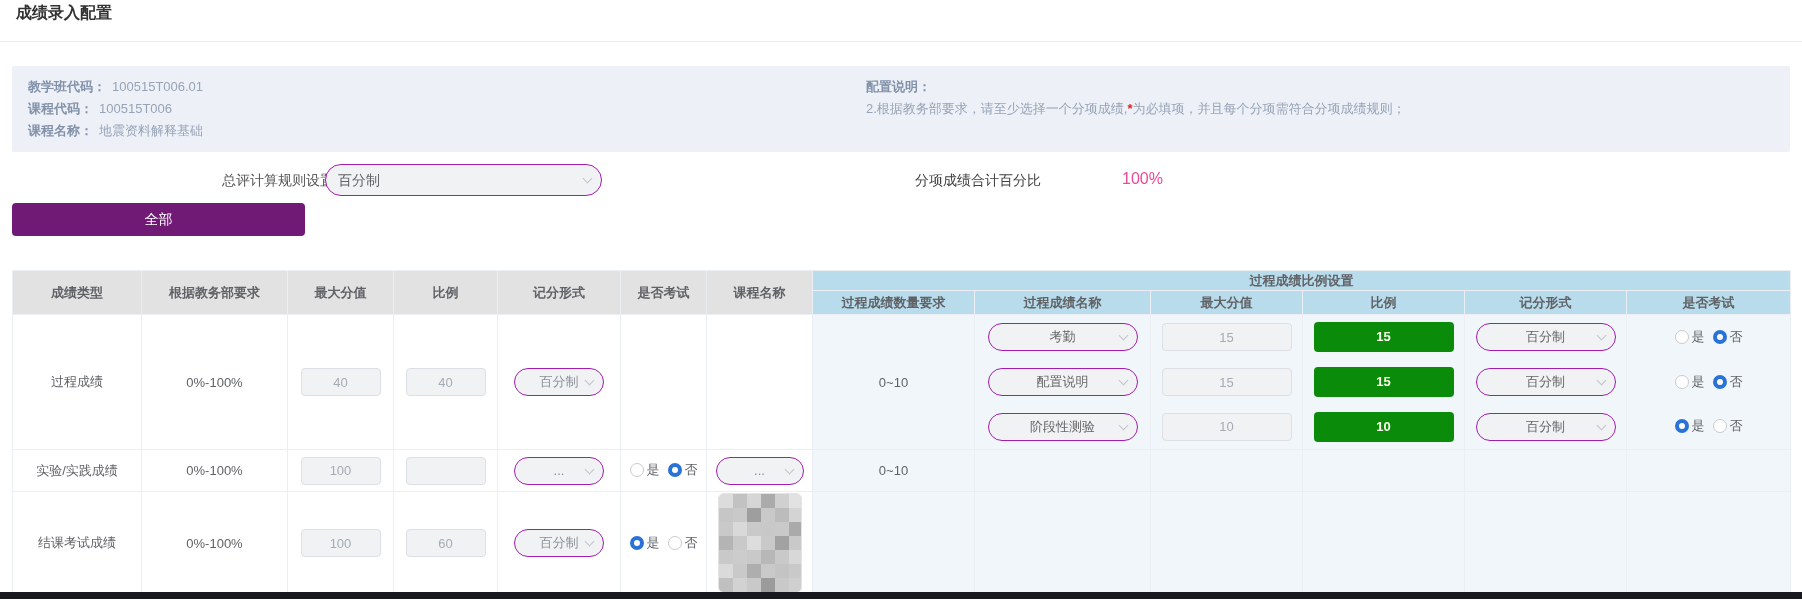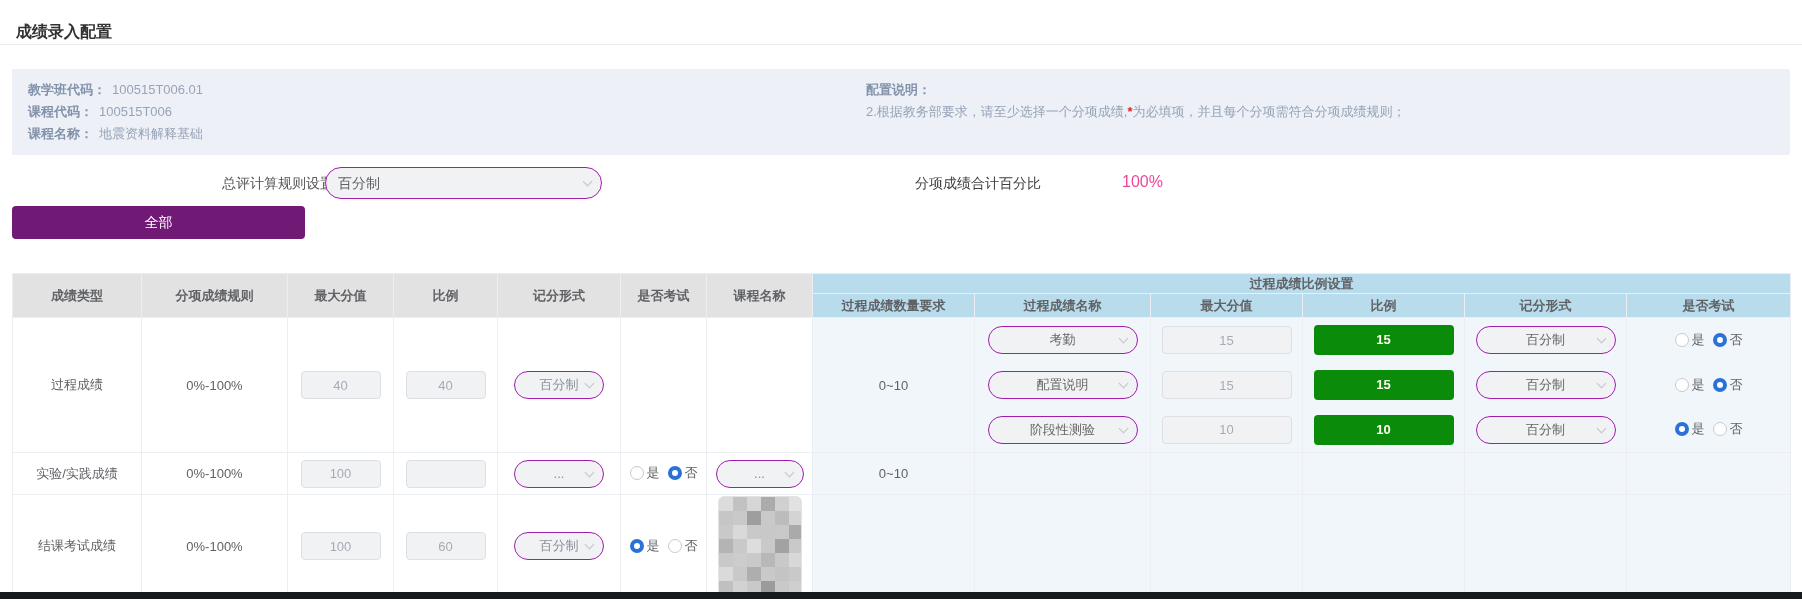--- a/index.html
+++ b/index.html
@@ -1,19 +1,19 @@
 <!DOCTYPE html>
 <html><head>
 <meta charset="utf-8">
 <style>
   * { margin:0; padding:0; box-sizing:border-box; }
   body { font-family:"Liberation Sans","DejaVu Sans",sans-serif; background:#fff; }
   .page { position:relative; width:1802px; height:603px; background:#fff; overflow:hidden; }
 
-  .title-bar { height:42px; padding:22px 16px; border-bottom:1px solid #e9e9e9; }
+  .title-bar { height:42px; padding:3px 16px; border-bottom:1px solid #e9e9e9; }
   .title-bar h1 { font-size:16px; color:#333; font-weight:bold; }
 
   .info-panel { margin:24px 12px 0 12px; background:#edf1f7; border-radius:2px;
                 padding:10px 16px; display:flex; min-height:80px; }
   .info-left { width:838px; }
   .info-right { flex:1; }
   .info-line { font-size:13px; line-height:22px; color:#97a3b7; }
   .info-label { font-weight:bold; color:#8292aa; margin-right:6px; }
   .red-star { color:#e02020; font-weight:bold; }
 
@@ -119,21 +119,21 @@
         <col style="width:162px">
       <col style="width:176px">
         <col style="width:152px">
         <col style="width:162px">
         <col style="width:162px">
       <col style="width:164px">
     </colgroup>
     <thead>
       <tr class="h1">
         <th class="gray" rowspan="2">成绩类型</th>
-        <th class="gray" rowspan="2">分项成绩规则</th>
+        <th class="gray" rowspan="2">根据教务部要求</th>
         <th class="gray" rowspan="2">最大分值</th>
         <th class="gray" rowspan="2">比例</th>
         <th class="gray" rowspan="2">记分形式</th>
         <th class="gray" rowspan="2">是否考试</th>
         <th class="gray" rowspan="2">课程名称</th>
         <th class="blue" colspan="6">过程成绩比例设置</th>
       </tr>
       <tr class="h2">
         <th class="blue">过程成绩数量要求</th>
         <th class="blue">过程成绩名称</th>

